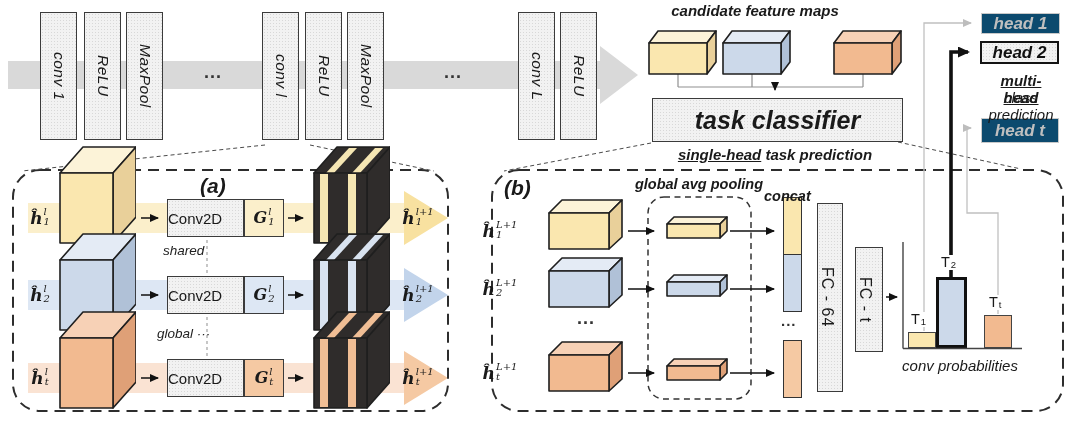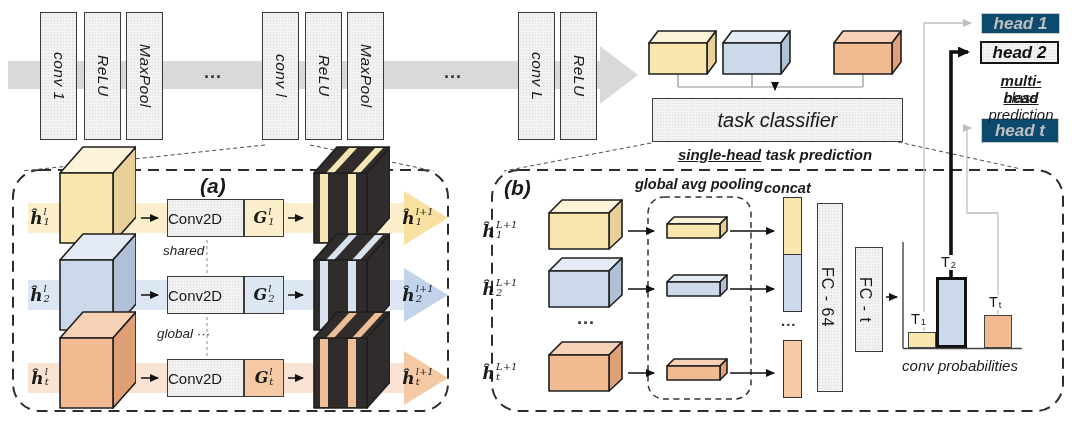--- a/index.html
+++ b/index.html
@@ -19,21 +19,21 @@
   .vtext{writing-mode:vertical-rl;font-style:italic;font-size:15.5px;font-weight:500;
          letter-spacing:0.5px;white-space:nowrap;}
   .vtext2{writing-mode:vertical-rl;font-size:16px;font-weight:500;letter-spacing:1px;white-space:nowrap;}
   .pdots{font-weight:bold;font-size:18px;color:#333;letter-spacing:1px;z-index:2;}
   
   .cap{font-style:italic;font-weight:600;font-size:15px;text-align:center;z-index:5;}
   .underl{text-decoration:underline;}
   .tag{font-style:italic;font-weight:bold;font-size:21px;z-index:3;}
   
   .bigbox{border:1.8px solid var(--neutral-border);box-sizing:border-box;display:flex;align-items:center;
-          justify-content:center;font-style:italic;font-weight:400;font-size:20px;z-index:2;}
+          justify-content:center;font-style:italic;font-weight:700;font-size:25px;z-index:2;}
   .headbox{box-sizing:border-box;display:flex;align-items:center;justify-content:center;
            font-style:italic;font-weight:bold;font-size:17px;z-index:4;}
   .headfade{border:1.6px solid var(--neutral-faded_border);background:#0c4a6e;color:var(--neutral-faded_text);}
   .headactive{border:2.6px solid #141414;color:#111;}
   
   .band{left:28px;width:378px;height:30px;z-index:0;}
   .fathead{left:404px;width:44px;height:54px;clip-path:polygon(0 0,100% 50%,0 100%);z-index:0;}
   .smallbox{border:1.5px solid var(--neutral-border);box-sizing:border-box;display:flex;align-items:center;
             z-index:2;}
   .convlabel{font-size:15px;font-weight:500;}
@@ -89,20 +89,21 @@
       <span class="vtext">MaxPool</span>
     </div>
   <div class="abs pdots" style="left:444px;top:62px">...</div>
   <div class="abs pblock dotted" style="left:518px">
       <span class="vtext">conv L</span>
     </div>
   <div class="abs pblock dotted" style="left:560px">
       <span class="vtext">ReLU</span>
     </div>
 
+  <div class="abs cap" style="left:660px;top:2px;width:190px">candidate feature maps</div>
 
   <svg class="abs cube cy" style="left:648px;top:30px" width="69" height="45" viewBox="0 0 69 45">
     <polygon class="f-top" points="1,13 10,1 68,1 59,13"></polygon>
       <polygon class="f-side" points="59,13 68,1 68,32 59,44"></polygon>
       <polygon class="f-front" points="1,13 59,13 59,44 1,44"></polygon>
   </svg>
   <svg class="abs cube cb" style="left:722px;top:30px" width="69" height="45" viewBox="0 0 69 45">
     <polygon class="f-top" points="1,13 10,1 68,1 59,13"></polygon>
       <polygon class="f-side" points="59,13 68,1 68,32 59,44"></polygon>
       <polygon class="f-front" points="1,13 59,13 59,44 1,44"></polygon>
@@ -255,21 +256,21 @@
   <div class="abs math" style="left:392px;top:364px;width:52px;height:28px">
       <span class="mbase">ĥ</span>
       <span class="mss">
         <span class="msup">l+1</span>
         <span class="msub">t</span>
       </span>
     </div>
 
   <div class="abs tag" style="left:504px;top:176px">(b)</div>
   <div class="abs itlabel" style="left:628px;top:176px;width:142px;text-align:center">global avg pooling</div>
-  <div class="abs itlabel" style="left:764px;top:180px;width:46px;text-align:right">concat</div>
+  <div class="abs itlabel" style="left:764px;top:188px;width:46px;text-align:right">concat</div>
 
   <div class="abs math" style="left:475px;top:217px;width:50px;height:28px">
       <span class="mbase">ĥ</span>
       <span class="mss">
         <span class="msup">L+1</span>
         <span class="msub">1</span>
       </span>
     </div>
   <svg class="abs cube cy" style="left:548px;top:199px" width="75" height="51" viewBox="0 0 75 51">
     <polygon class="f-top" points="1,14 14,1 74,1 61,14"></polygon>

